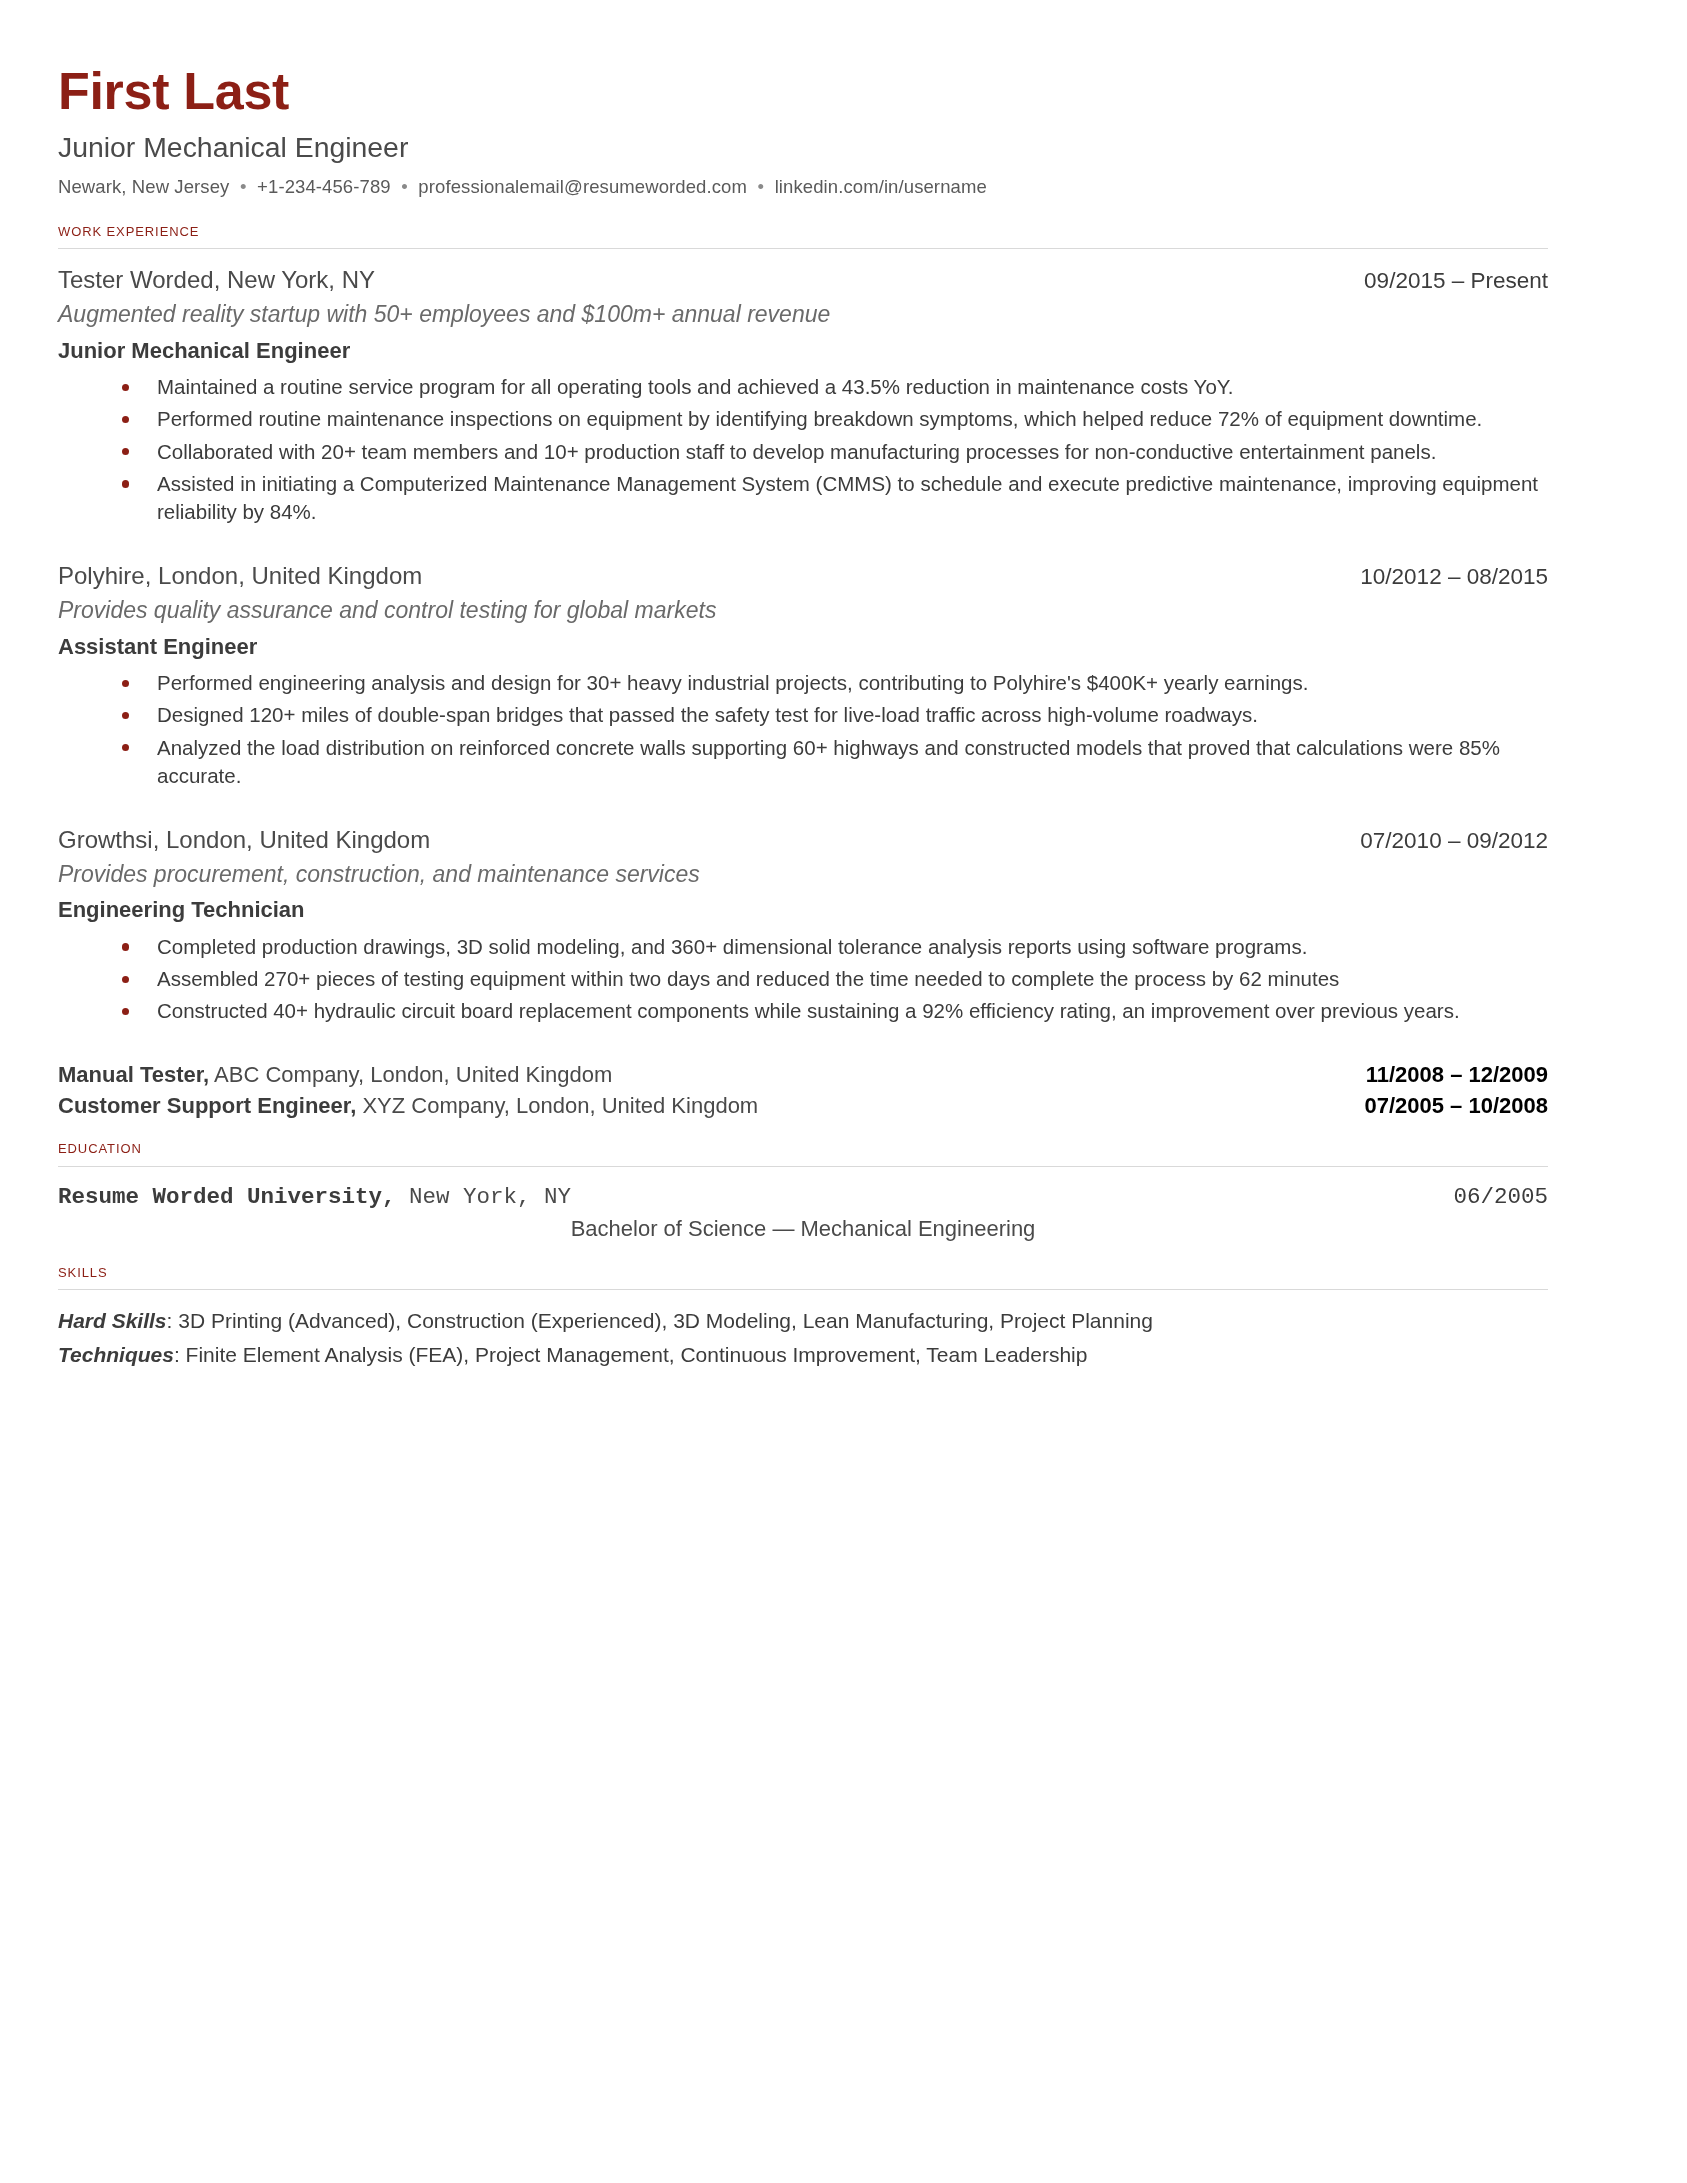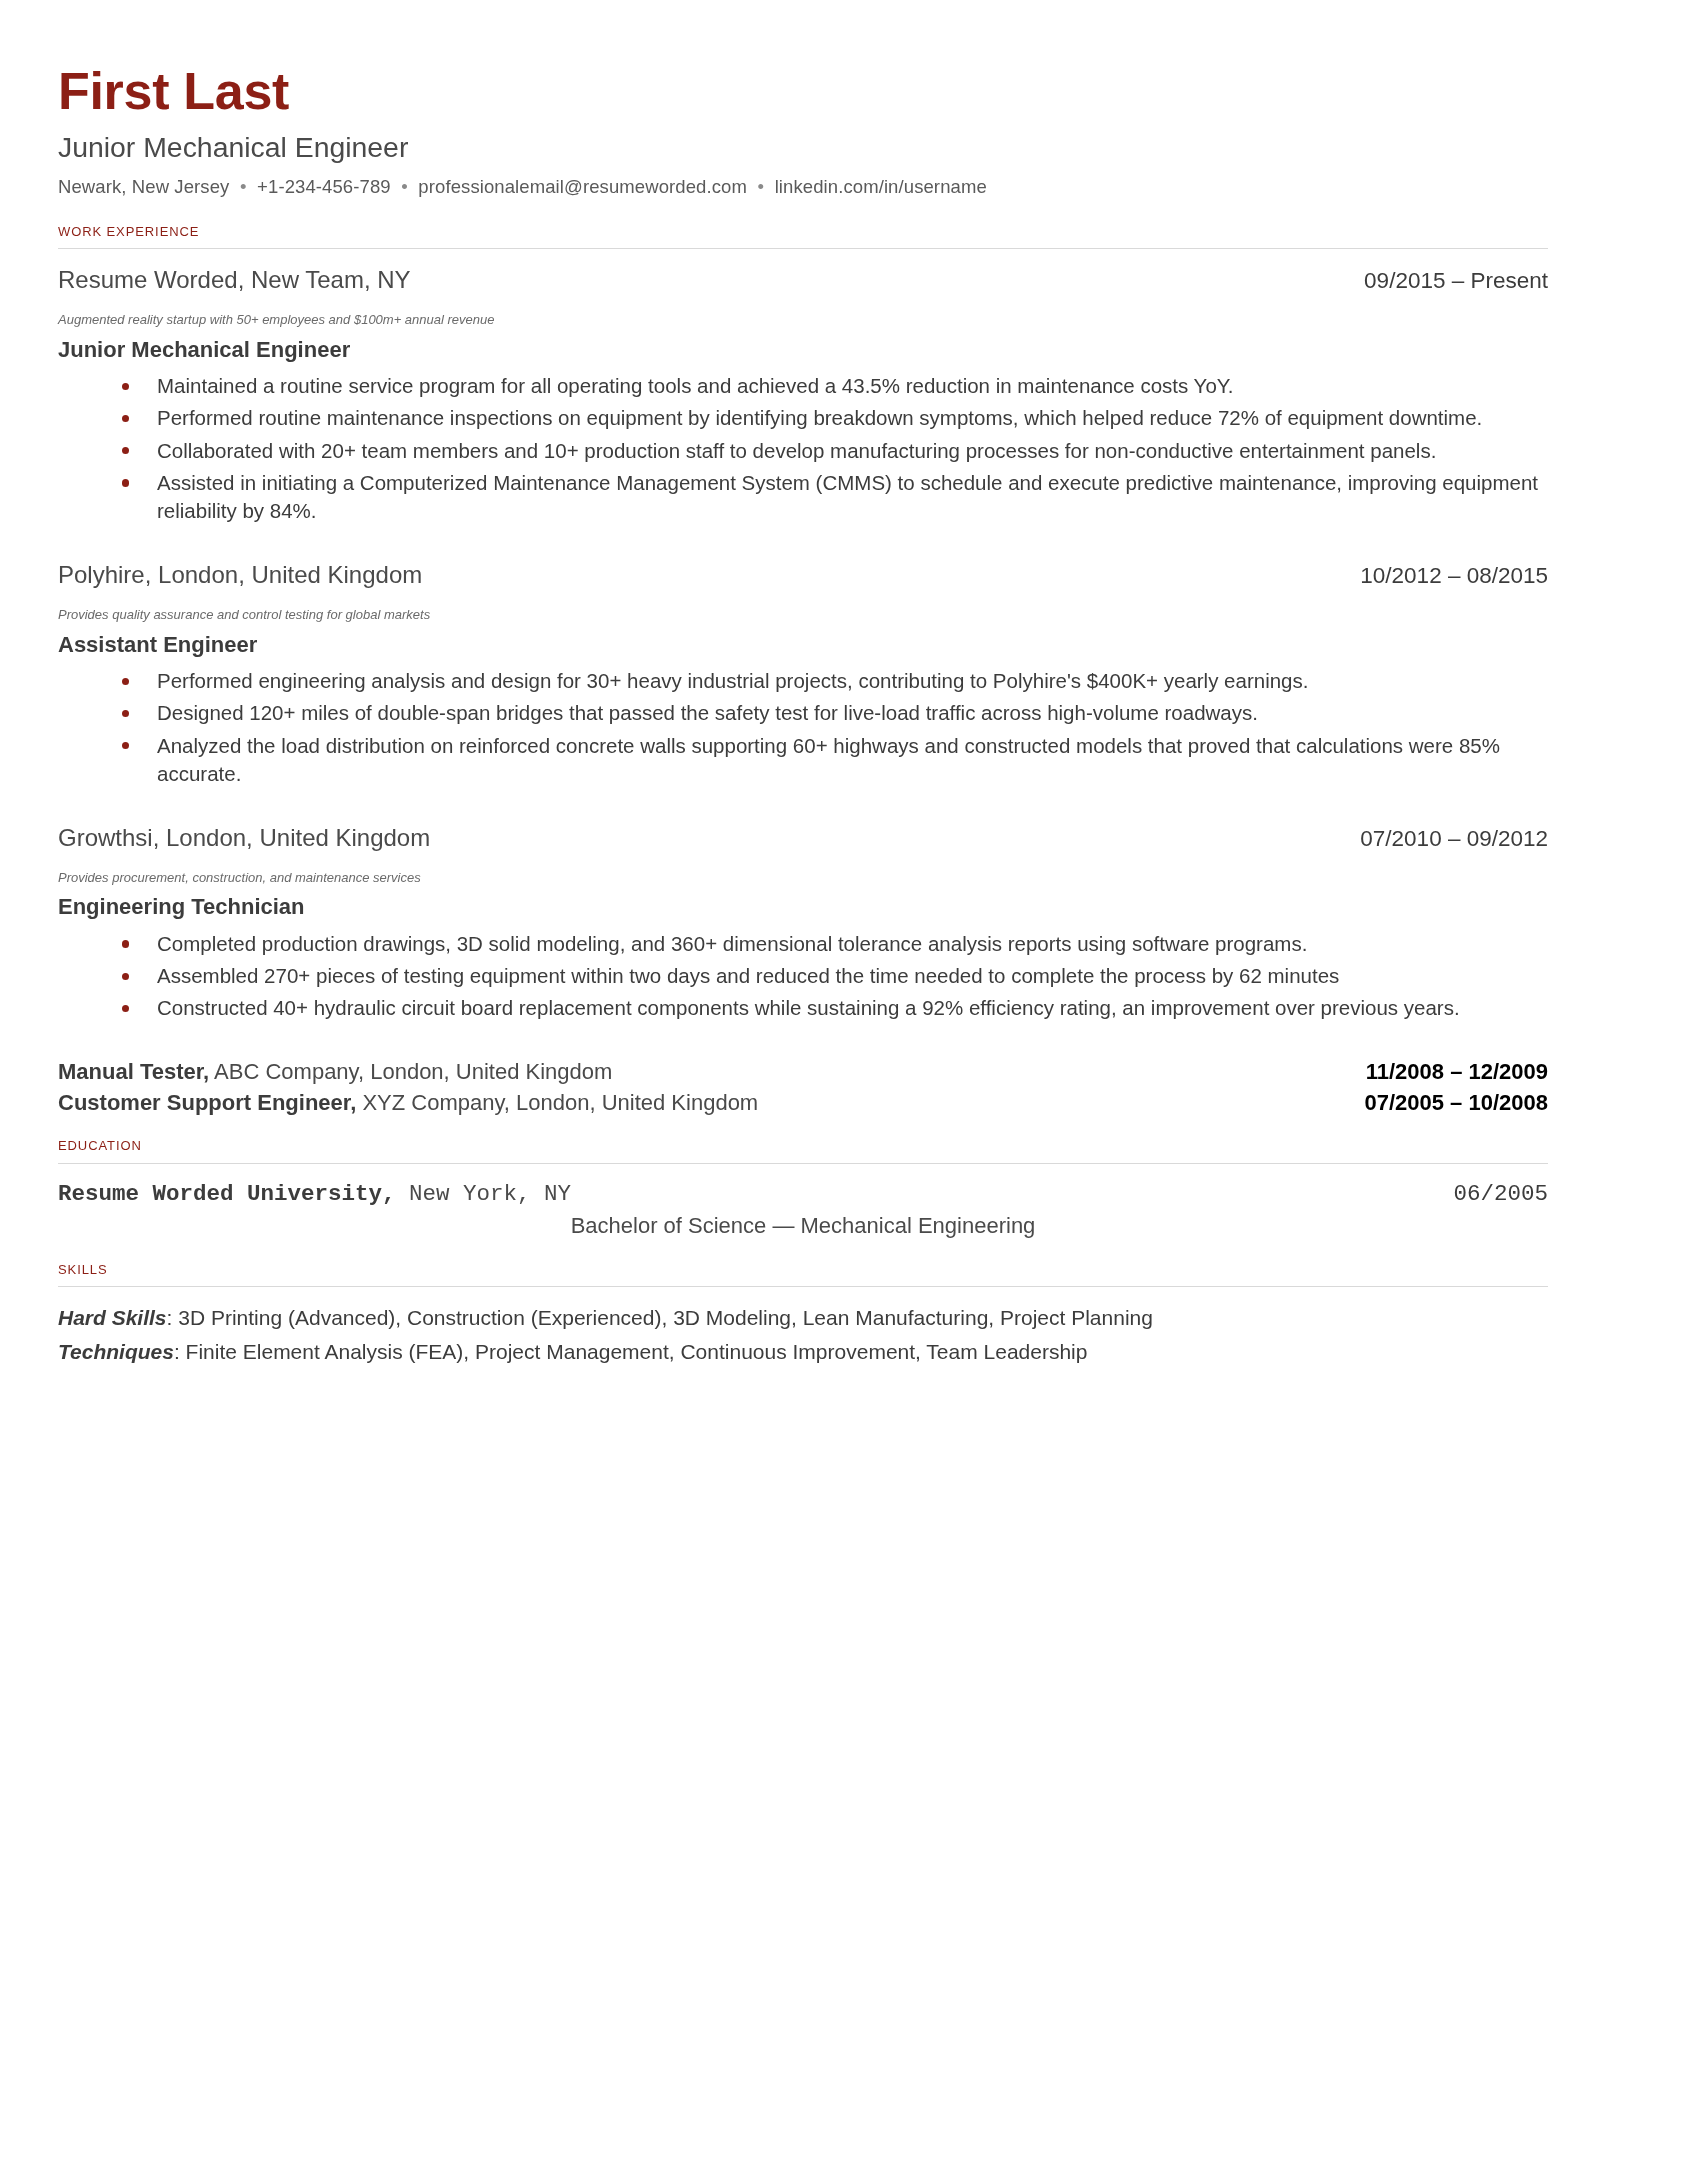--- a/index.html
+++ b/index.html
@@ -69,24 +69,24 @@
     font-size: 24px;
     color: #4a4a4a;
   }
   .dates {
     font-size: 22.5px;
     color: #3c3c3c;
     white-space: nowrap;
     padding-left: 20px;
   }
   .blurb {
-    font-size: 13px;
+    font-size: 23px;
     font-style: italic;
     color: #6a6a6a;
-    margin-top: 18px;
+    margin-top: 7px;
   }
   .title {
     font-size: 22px;
     font-weight: bold;
     color: #3c3c3c;
     margin-top: 9.3px;
   }
   ul.bullets {
     list-style: none;
     margin: 9.3px 0 0 0;
@@ -160,21 +160,21 @@
     <span>professionalemail@resumeworded.com</span>
     <span class="sep">•</span>
     <span>linkedin.com/in/username</span>
   </div>
 
   <div class="section-title">WORK EXPERIENCE</div>
   <hr class="rule">
 
   <div class="job">
     <div class="job-head">
-      <div class="company">Resume Worded, New Team, NY</div>
+      <div class="company">Tester Worded, New York, NY</div>
       <div class="dates">09/2015 – Present</div>
     </div>
     <div class="blurb">Augmented reality startup with 50+ employees and $100m+ annual revenue</div>
     <div class="title">Junior Mechanical Engineer</div>
     <ul class="bullets">
       <li>Maintained a routine service program for all operating tools and achieved a 43.5% reduction in maintenance costs YoY.</li>
       <li>Performed routine maintenance inspections on equipment by identifying breakdown symptoms, which helped reduce 72% of equipment downtime.</li>
       <li>Collaborated with 20+ team members and 10+ production staff to develop manufacturing processes for non-conductive entertainment panels.</li>
       <li>Assisted in initiating a Computerized Maintenance Management System (CMMS) to schedule and execute predictive maintenance, improving equipment reliability by 84%.</li>
     </ul>

